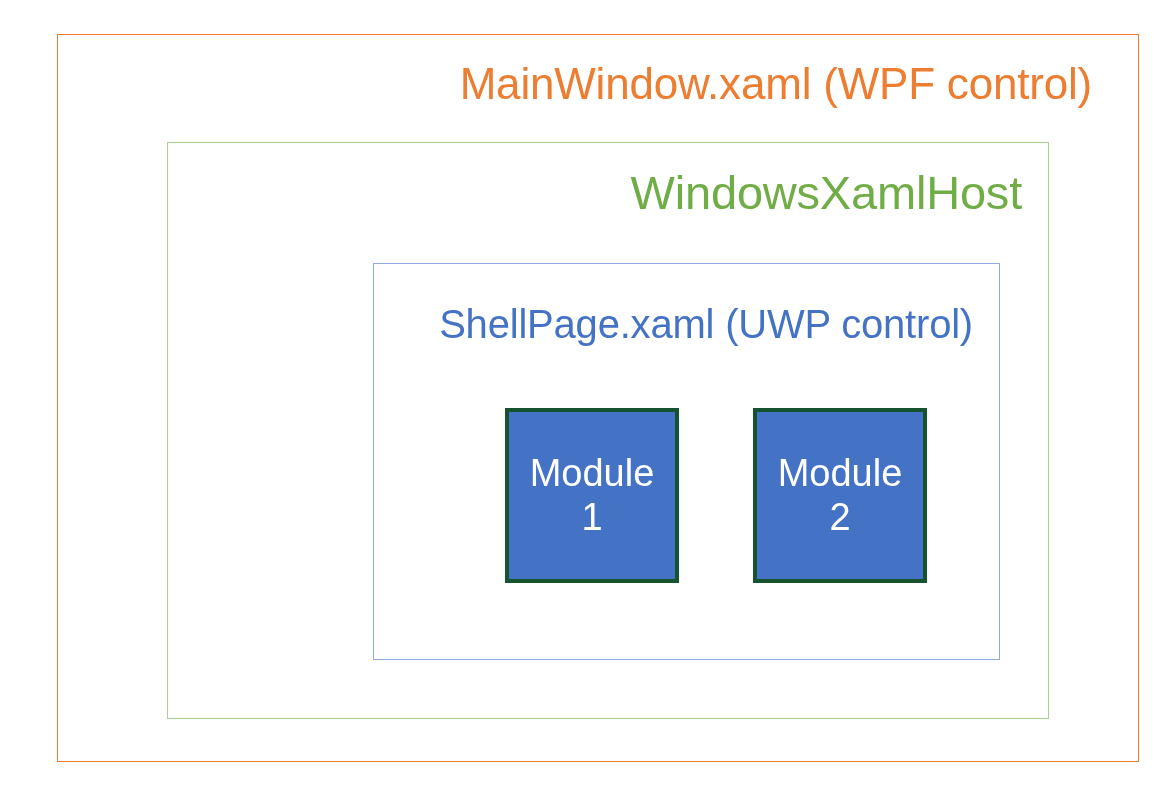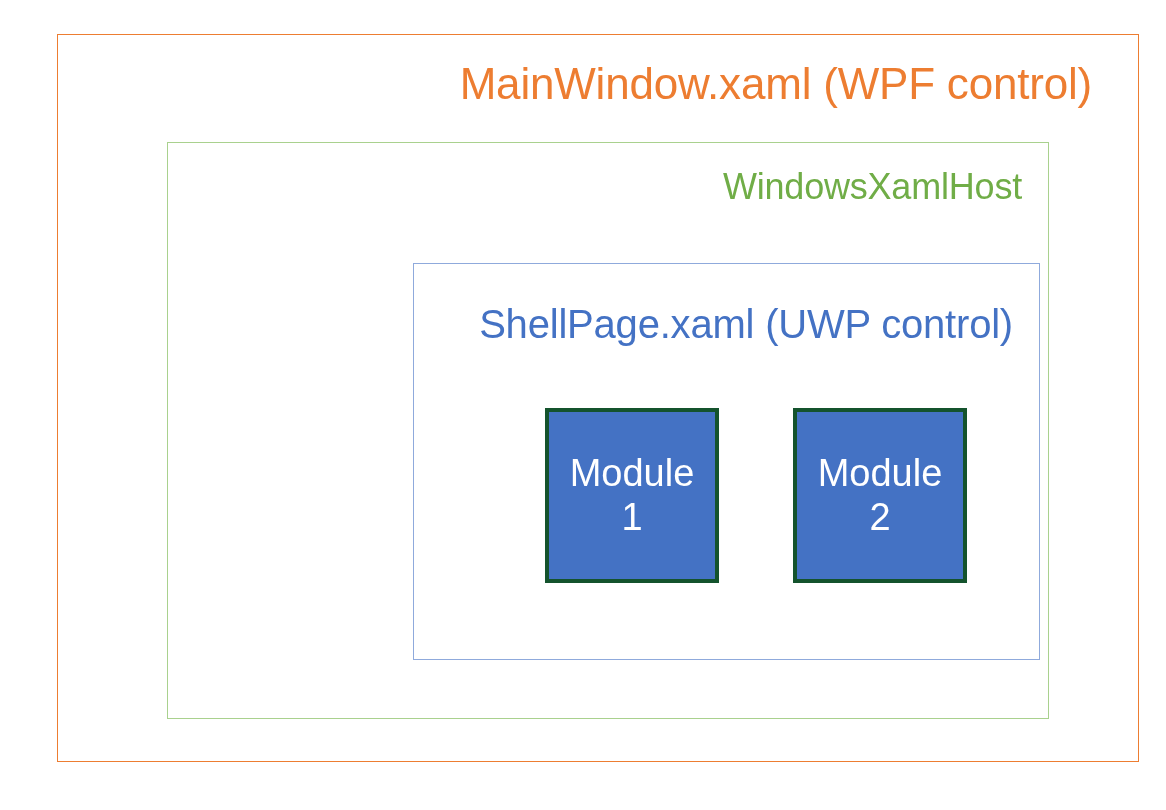--- a/index.html
+++ b/index.html
@@ -52,38 +52,37 @@
     width: 882px;  
     height: 577px; 
     box-sizing: border-box;
     border: 1.6px solid #A9D18E;
     background: transparent;
   }
   .title-middle {
     position: absolute;
     right: 26px;
     top: 24px;
-    font-size: 36px;
+    font-size: 47px;
     line-height: 1.12;
     color: #70AD47;
     white-space: nowrap;
     letter-spacing: -0.2px;
   }
 
   
   .layer-inner {
     position: absolute;
     left: 205px;   
     top: 120px;    
     width: 627px;  
     height: 397px; 
     box-sizing: border-box;
     border: 1.6px solid #8FAADC;
     background: transparent;
-    margin-left: 40px;
   }
   .title-inner {
     position: absolute;
     right: 26px;
     top: 38px;
     font-size: 40px;
     line-height: 1.12;
     color: #4472C4;
     white-space: nowrap;
     letter-spacing: -0.2px;

